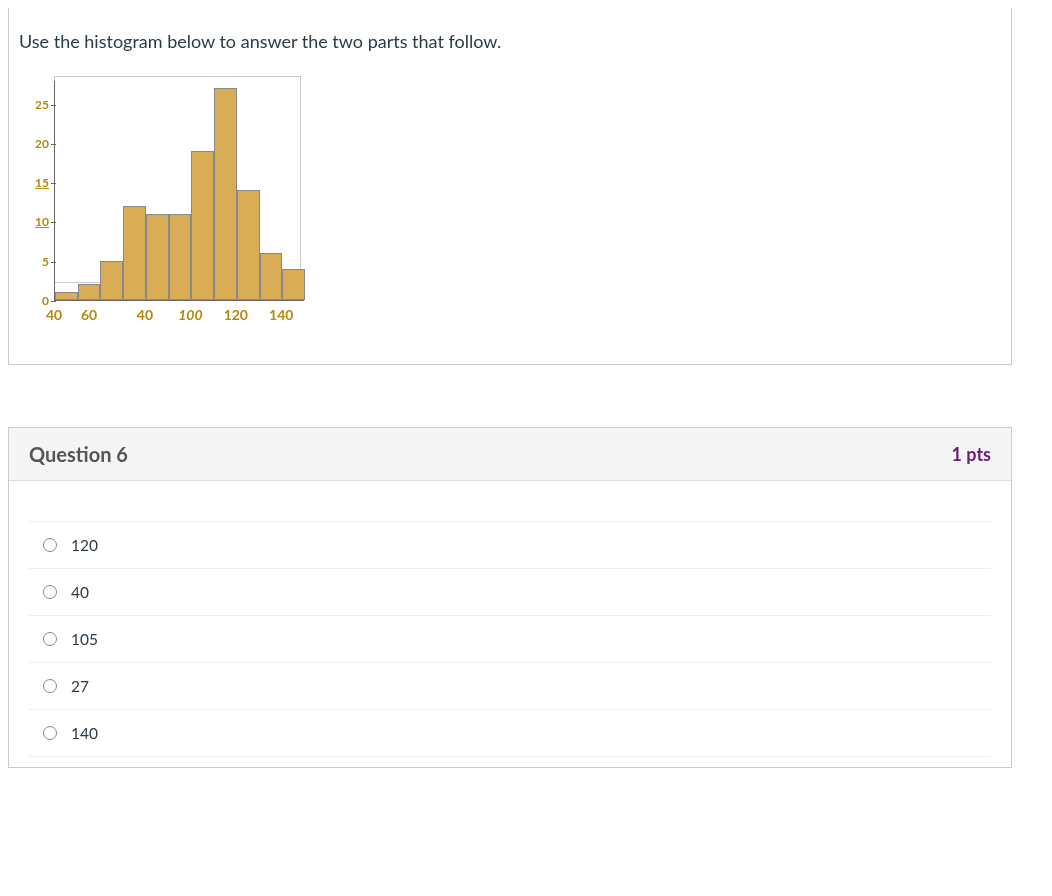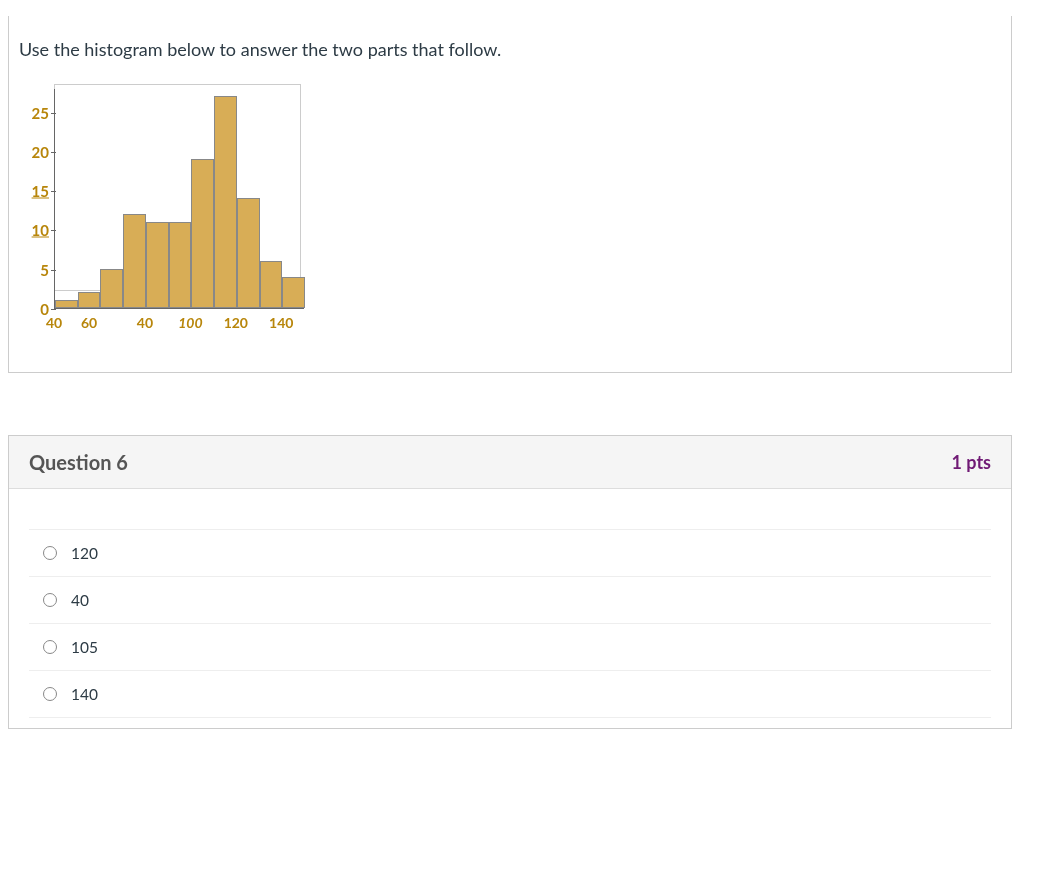--- a/index.html
+++ b/index.html
@@ -6,21 +6,21 @@
   body {
     font-family: "Lato", "Helvetica Neue", Arial, sans-serif;
     background: #fff;
     color: #2d3b45;
     width: 1052px;
     height: 896px;
     overflow: hidden;
   }
   .panel {
     border: 1px solid #ccc;
-    margin: 16px 40px 0 8px;
+    margin: 8px 40px 0 8px;
     background: #fff;
   }
   .top-panel {
     padding: 22px 10px 28px 10px;
     border-top: none;
   }
   .instruction {
     font-size: 18px;
     color: #2d3b45;
     margin-bottom: 24px;
@@ -48,21 +48,21 @@
     top: 0px;
     width: 247px;
     height: 207px;
     border: 1px solid #ccc;
   }
   .ytick {
     position: absolute;
     left: 0;
     width: 30px;
     text-align: right;
-    font-size: 15px;
+    font-size: 12px;
     font-weight: 700;
     color: #b8860b;
     line-height: 1;
     transform: translateY(-50%);
   }
   .ytick-mark {
     position: absolute;
     left: 32px;
     width: 5px;
     height: 1px;
@@ -187,17 +187,21 @@
         <div class="option-row">
           <span class="radio"></span>
           <span>40</span>
         </div>
         <div class="option-row">
           <span class="radio"></span>
           <span>105</span>
         </div>
         <div class="option-row">
           <span class="radio"></span>
+          <span>27</span>
+        </div>
+        <div class="option-row">
+          <span class="radio"></span>
           <span>140</span>
         </div>
       </div>
   </div>
 </div>
 
 </body></html>

